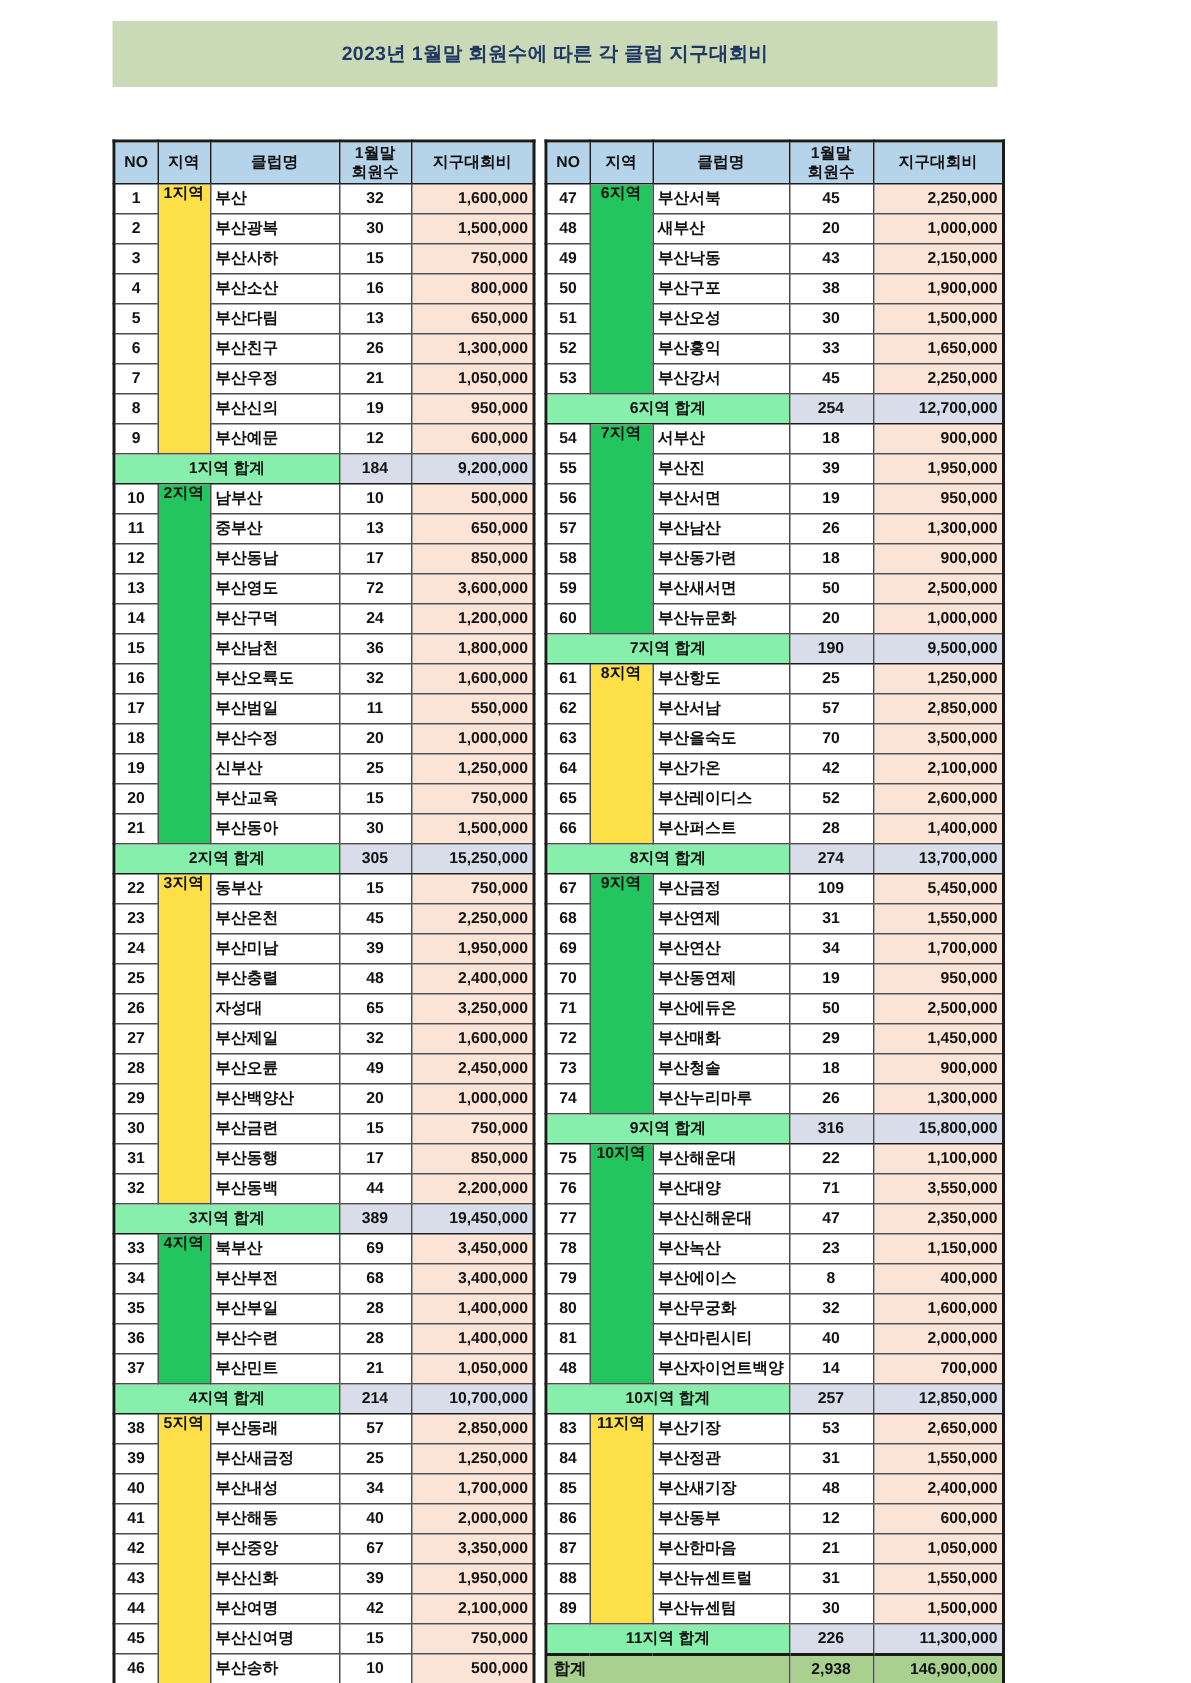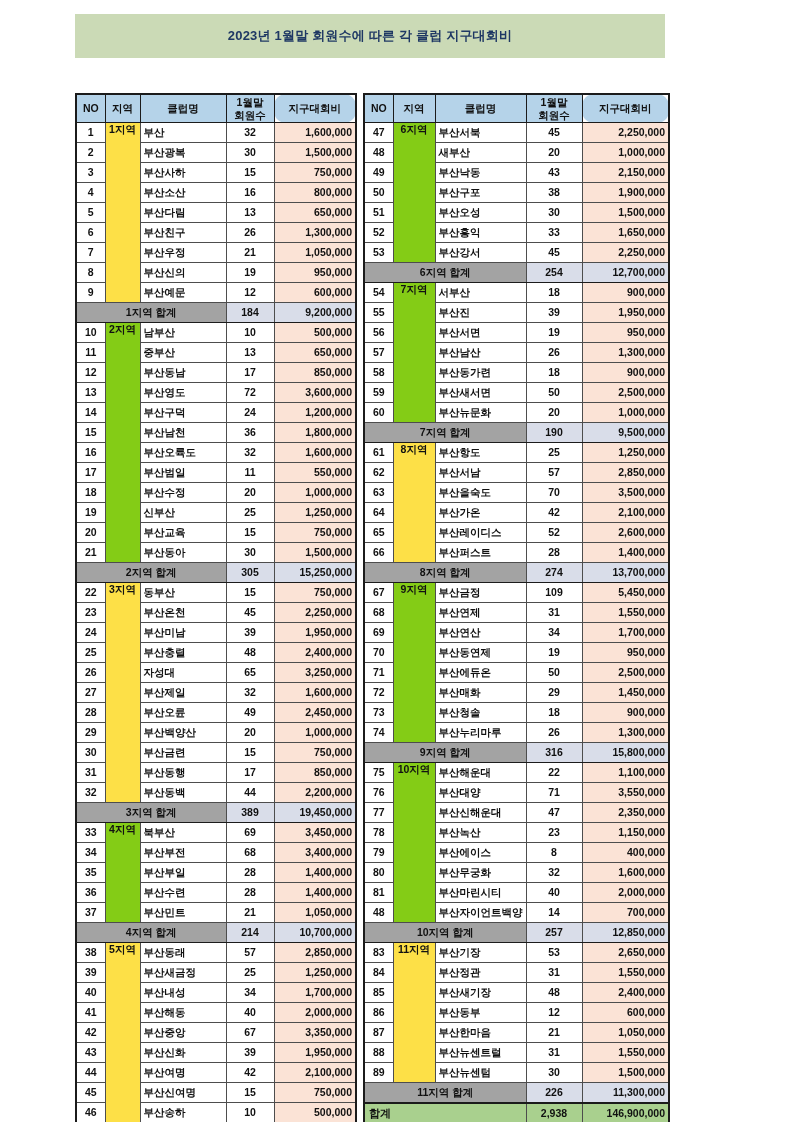--- a/index.html
+++ b/index.html
@@ -25,33 +25,33 @@
   table.roster th,table.roster td{
     border:1px solid #4d4d4d;
     font-size:10.5px;font-weight:700;color:#111;
     padding:0 3px;height:19px;line-height:1.15;
     overflow:hidden;white-space:nowrap;
   }
   table.roster th{
     background:#b5d3e9;text-align:center;height:27px;
     border:1.5px solid #1b1b1b;white-space:pre-line;font-size:10.5px;
   }
-  th.fee-header{background:#c55a11;color:#ffffff;font-size:11px;border-radius:12px;}
+  th.fee-header{background:#c55a11;color:#ffffff;font-size:11px;}
 
   td.cell-no{text-align:center;background:#ffffff;}
   td.cell-region{text-align:center;vertical-align:top;padding-top:2px;font-size:10.5px;}
   td.cell-club{text-align:left;background:#ffffff;padding-left:4px;}
   td.cell-members{text-align:center;background:#ffffff;}
   td.cell-fee{text-align:right;background:#fbe3d6;padding-right:5px;}
 
   .region-yellow{background:#fde047;}
-  .region-blue{background:#84cc16;}
+  .region-blue{background:#22c55e;}
 
   tr.sum-row td{
-    background:#a3a3a3;
+    background:#86efac;
     border-top:1.5px solid #1b1b1b;border-bottom:1.5px solid #1b1b1b;
   }
   tr.sum-row td.sum-label{text-align:center;}
   tr.sum-row td.cell-members,tr.sum-row td.cell-fee{background:#d9dde9;}
 
   tr.grand-total-row td{
     background:#a9d08e;border-top:2px solid #1b1b1b;border-bottom:2px solid #1b1b1b;
   }
   tr.grand-total-row td.gt-label{text-align:left;padding-left:4px;font-size:11px;}
   tr.grand-total-row td.cell-members,tr.grand-total-row td.cell-fee{background:#a9d08e;}

